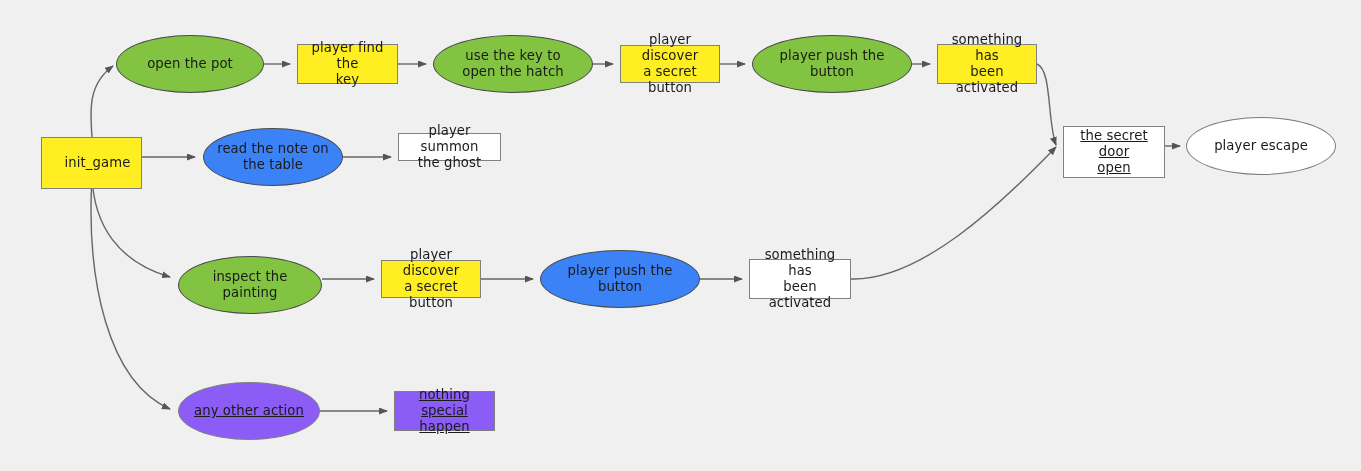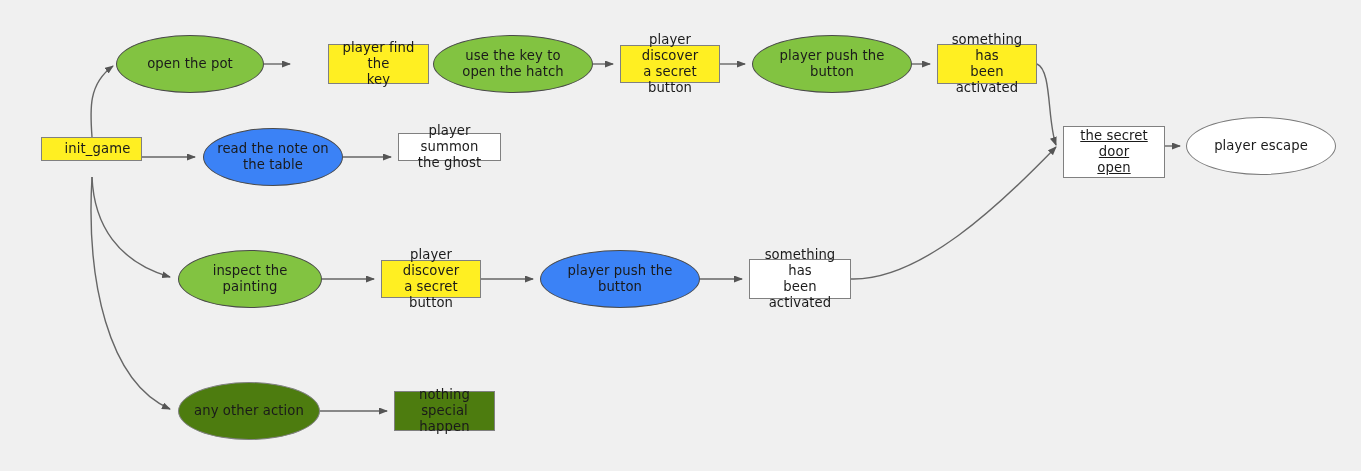--- a/index.html
+++ b/index.html
@@ -57,22 +57,23 @@
   }
   .s-orange {
     background: #3b82f6;
     border: 1.3px solid #4a4a4a;
   }
   .s-yellow {
     background: #ffef22;
     border: 1.5px solid #808080;
   }
   .s-pale {
-    background: #4d7c0f;
+    background: #8b5cf6;
     border: 1.5px solid #808080;
+    text-decoration: underline;
   }
   .s-white {
     background: #ffffff;
     border: 1.5px solid #808080;
   }
   .s-white-ellipse {
     background: #ffffff;
     border: 1.3px solid #7a7a7a;
   }
 </style>
@@ -102,27 +103,27 @@
         <path d="M 481,279 L 533,279" fill="none" stroke="#666666" stroke-width="1.4" marker-end="url(#arrowhead)"></path>
         <path d="M 700,279 L 742,279" fill="none" stroke="#666666" stroke-width="1.4" marker-end="url(#arrowhead)"></path>
         <path d="M 320,411 L 387,411" fill="none" stroke="#666666" stroke-width="1.4" marker-end="url(#arrowhead)"></path>
         <path d="M 1037,64 C 1052,70 1047,120 1056,145" fill="none" stroke="#666666" stroke-width="1.4" marker-end="url(#arrowhead)"></path>
         <path d="M 851,279 C 920,281 1000,205 1056,147" fill="none" stroke="#666666" stroke-width="1.4" marker-end="url(#arrowhead)"></path>
         <path d="M 1165,146 L 1180,146" fill="none" stroke="#666666" stroke-width="1.4" marker-end="url(#arrowhead)"></path>
       </g>
   </svg>
 
   <div id="node-layer">
-      <div class="node shape-rect s-yellow" style="left: 41px; top: 137px; width: 101px; height: 24px; padding-left: 16px;">
+      <div class="node shape-rect s-yellow" style="left: 41px; top: 137px; width: 101px; height: 52px; padding-left: 16px;">
         <span class="label">init_game</span>
       </div>
       <div class="node shape-ellipse s-green" style="left: 116px; top: 35px; width: 148px; height: 58px;">
         <span class="label">open the pot</span>
       </div>
-      <div class="node shape-rect s-yellow" style="left: 297px; top: 44px; width: 101px; height: 40px; margin-left: 31px;">
+      <div class="node shape-rect s-yellow" style="left: 297px; top: 44px; width: 101px; height: 40px;">
         <span class="label">player find the
 key</span>
       </div>
       <div class="node shape-ellipse s-green" style="left: 433px; top: 35px; width: 160px; height: 58px;">
         <span class="label">use the key to
 open the hatch</span>
       </div>
       <div class="node shape-rect s-yellow" style="left: 620px; top: 45px; width: 100px; height: 38px;">
         <span class="label">player discover
 a secret button</span>
@@ -136,21 +137,21 @@
 been activated</span>
       </div>
       <div class="node shape-ellipse s-orange" style="left: 203px; top: 128px; width: 140px; height: 58px;">
         <span class="label">read the note on
 the table</span>
       </div>
       <div class="node shape-rect s-white" style="left: 398px; top: 133px; width: 103px; height: 28px;">
         <span class="label">player summon
 the ghost</span>
       </div>
-      <div class="node shape-ellipse s-green" style="left: 178px; top: 250px; width: 144px; height: 58px;">
+      <div class="node shape-ellipse s-green" style="left: 178px; top: 256px; width: 144px; height: 58px;">
         <span class="label">inspect the
 painting</span>
       </div>
       <div class="node shape-rect s-yellow" style="left: 381px; top: 260px; width: 100px; height: 38px;">
         <span class="label">player discover
 a secret button</span>
       </div>
       <div class="node shape-ellipse s-orange" style="left: 540px; top: 250px; width: 160px; height: 58px;">
         <span class="label">player push the
 button</span>

